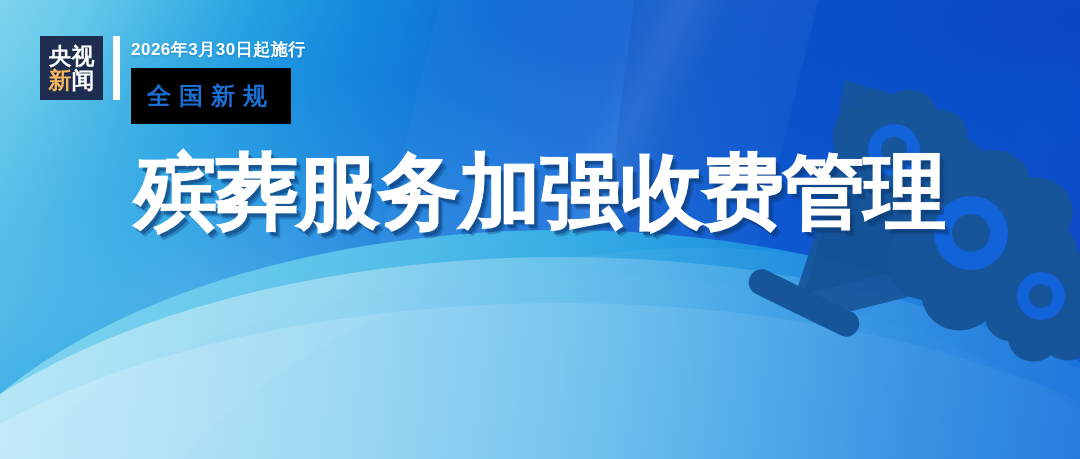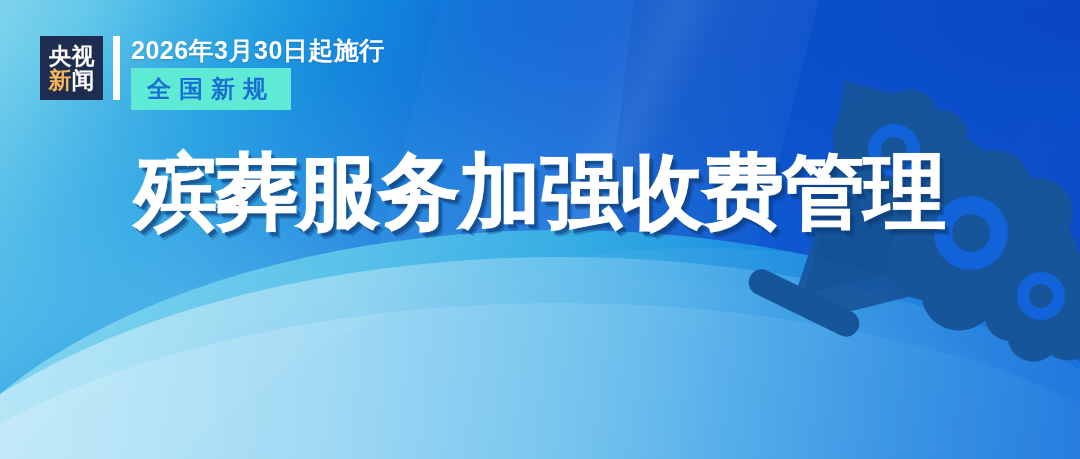--- a/index.html
+++ b/index.html
@@ -122,32 +122,32 @@
   .logo-row:first-child .logo-ch{margin-bottom:1px;}
   .logo-ch.accent{color:#f5b759;}
 
   .bar{width:7px;height:64px;background:#ffffff;margin-left:10px;flex:none;}
 
   .headtext{margin-left:11px;display:flex;flex-direction:column;}
   .date-line{
     color:#ffffff;
     font-family:"Liberation Sans","DejaVu Sans",sans-serif;
     font-weight:bold;
-    font-size:25px;
+    font-size:17px;
     line-height:28px;
     letter-spacing:.5px;
     white-space:nowrap;
     text-shadow:0 1px 2px rgba(8,50,120,.25);
   }
   .tag-box{
     margin-top:4px;
-    background:#5eead4;
+    background:#000000;
     height:32px;
     display:inline-flex;align-items:center;
-    padding:5px 16px;
+    padding:12px 16px;
     align-self:flex-start;
   }
   .tag-text{
     color:#1a6fd4;
     font-family:"Liberation Sans","DejaVu Sans",sans-serif;
     font-weight:bold;
     font-size:24px;
     line-height:1;
     letter-spacing:8px;
     white-space:nowrap;

